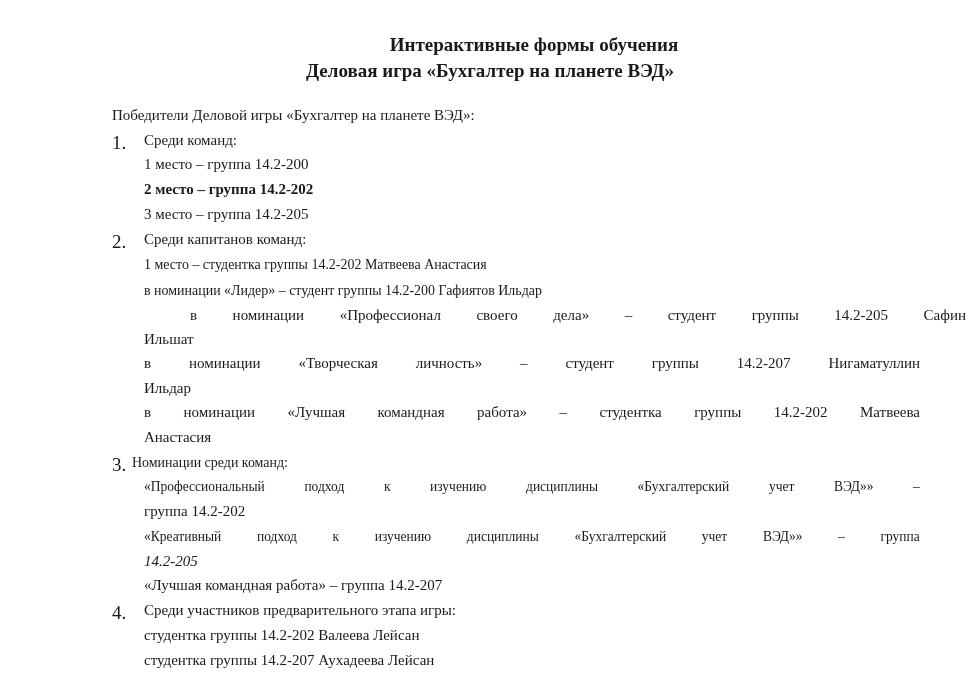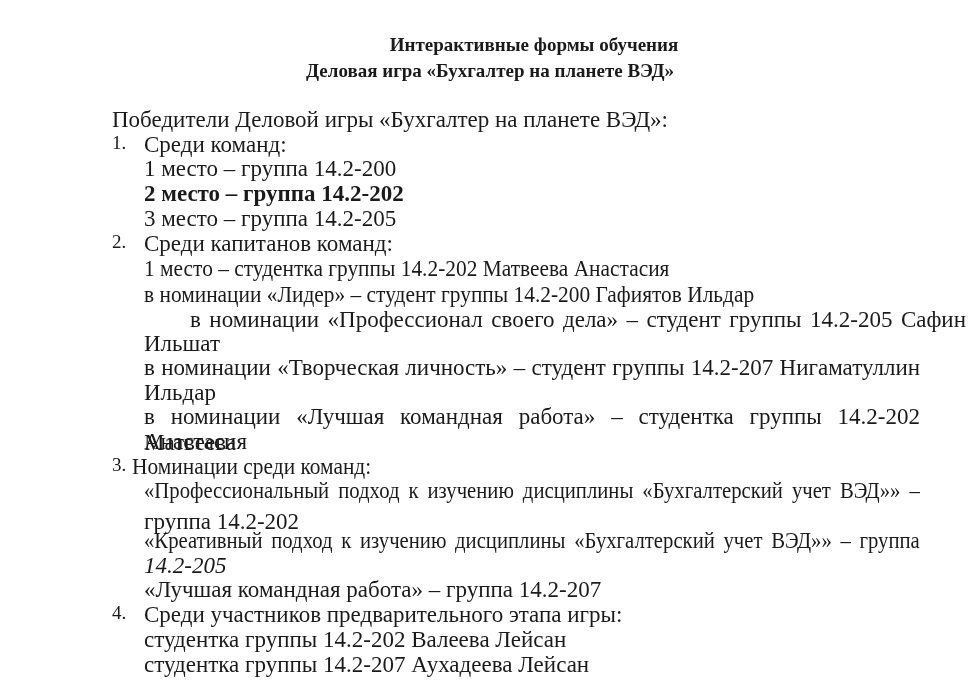--- a/index.html
+++ b/index.html
@@ -1,20 +1,20 @@
 <!DOCTYPE html>
 <html><head>
 <meta charset="utf-8">
 <style>
   html, body { margin:0; padding:0; background:#ffffff; }
   body { width:980px; height:700px; overflow:hidden; position:relative;
          font-family:"Liberation Serif", serif; color:#1a1a1a; }
   .title { position:absolute; left:0; width:980px; text-align:center;
            font-weight:bold; font-size:19px; }
-  .line { position:absolute; font-size:23px; white-space:nowrap; }
+  .line { position:absolute; font-size:15px; white-space:nowrap; }
   .num { position:absolute; left:112px; font-size:19px; }
   .cond { display:inline-block; transform-origin:left center; }
 </style>
 </head>
 <body>
 
 <div>
   <div class="title" style="top:34px;padding-left:44px;">Интерактивные формы обучения</div>
   <div class="title" style="top:60px;">Деловая игра «Бухгалтер на планете ВЭД»</div>
 
@@ -41,21 +41,21 @@
   <div class="line" style="left:144px; top:404px; width:776px;">
       <span style="width:776px; display:block; text-align:justify; text-align-last:justify; white-space:normal;">в номинации «Лучшая командная работа» – студентка группы 14.2-202 Матвеева</span>
     </div>
   <div class="line" style="left:144px; top:429px;">Анастасия</div>
 
   <div class="num" style="top:454px;">3.</div>
   <div class="line" style="left:132px; top:454px;"><span class="cond" style="transform:scaleX(0.93);">Номинации среди команд:</span></div>
   <div class="line" style="left:144px; top:478px; width:776px;">
       <span class="cond" style="transform:scaleX(0.9); width:862px; display:block; text-align:justify; text-align-last:justify; white-space:normal;">«Профессиональный подход к изучению дисциплины «Бухгалтерский учет ВЭД»» –</span>
     </div>
-  <div class="line" style="left:144px; top:503px;margin-top:6px;">группа 14.2-202</div>
+  <div class="line" style="left:144px; top:503px;">группа 14.2-202</div>
   <div class="line" style="left:144px; top:528px; width:776px;">
       <span class="cond" style="transform:scaleX(0.9); width:862px; display:block; text-align:justify; text-align-last:justify; white-space:normal;">«Креативный подход к изучению дисциплины «Бухгалтерский учет ВЭД»» – группа</span>
     </div>
   <div class="line" style="left:144px; top:553px;font-style:italic;">14.2-205</div>
   <div class="line" style="left:144px; top:577px;">«Лучшая командная работа» – группа 14.2-207</div>
 
   <div class="num" style="top:602px;">4.</div>
   <div class="line" style="left:144px; top:602px;">Среди участников предварительного этапа игры:</div>
   <div class="line" style="left:144px; top:627px;">студентка группы 14.2-202 Валеева Лейсан</div>
   <div class="line" style="left:144px; top:652px;">студентка группы 14.2-207 Аухадеева Лейсан</div>

